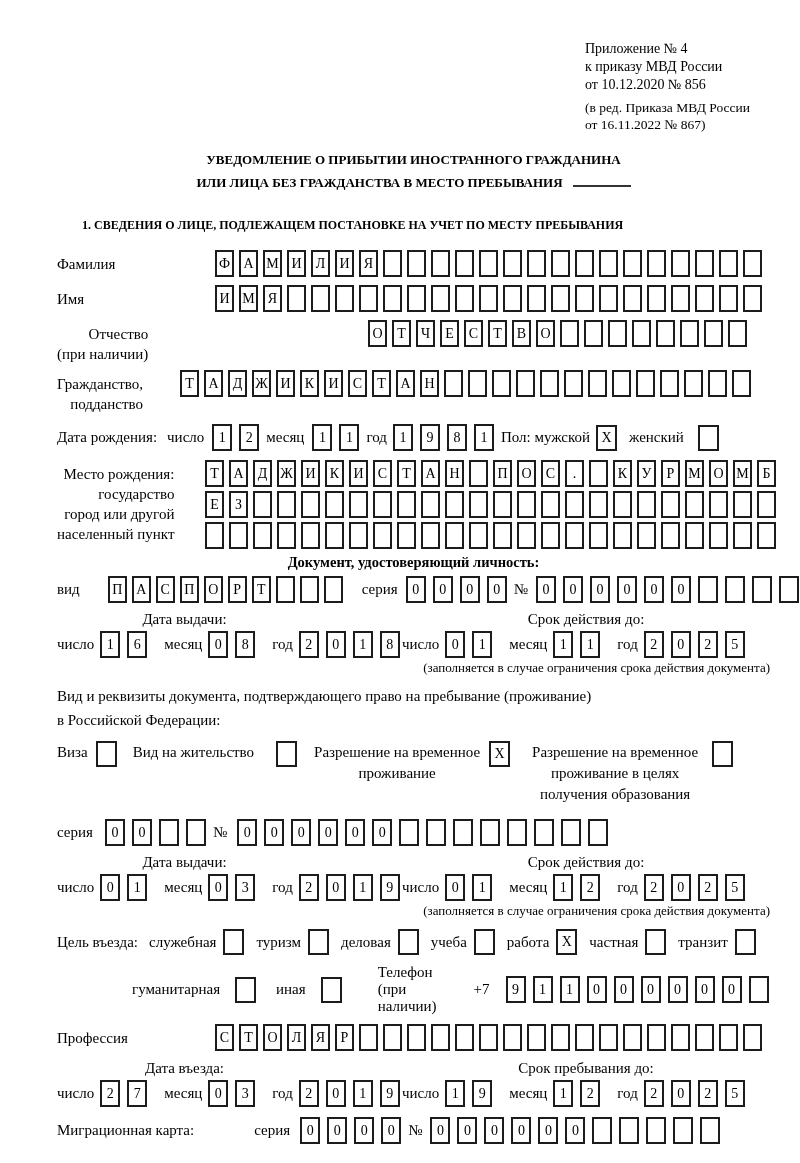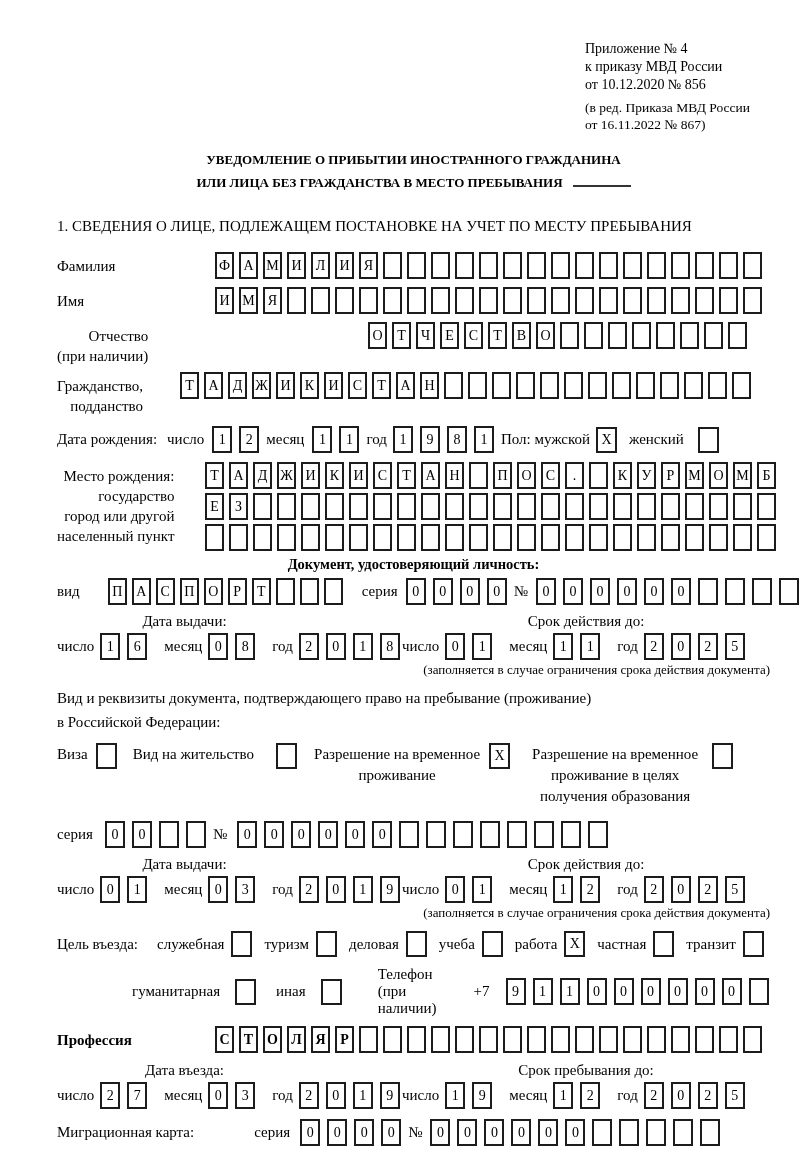--- a/index.html
+++ b/index.html
@@ -8,21 +8,21 @@
   .page{padding:40px 30px 0 57px;position:relative;}
 
   
   .appendix{width:185px;margin-left:auto;margin-right:0;line-height:18px;font-size:14px;}
   .edition{width:185px;margin-left:auto;margin-right:0;line-height:17px;font-size:13.5px;margin-top:5px;}
   .forma{font-weight:bold;text-align:right;padding-right:8px;margin-top:16px;font-size:15px;letter-spacing:.5px;}
 
   
   .title{font-weight:bold;text-align:center;margin-top:16px;line-height:22px;font-size:13px;}
   .title-underline{display:inline-block;width:58px;border-bottom:2px solid #333;height:14px;margin-left:10px;}
-  .sec-heading{font-weight:normal;margin-top:24px;font-size:15px;}
+  .sec-heading{font-weight:bold;margin-top:24px;font-size:12px;margin-left:25px;}
 
   
   .cells{display:inline-flex;}
   .cell{flex:none;width:15px;height:23px;border:2px solid #1c1c1c;margin-right:5px;
         display:inline-flex;align-items:center;justify-content:center;font-size:14px;background:#fff;}
   .dc .cell{width:16px;margin-right:7px;}
   .cb{display:inline-flex;flex:none;width:17px;height:22px;border:2px solid #1c1c1c;
       align-items:center;justify-content:center;font-size:14px;background:#fff;}
 
   .row{position:relative;margin-top:7px;min-height:28px;}
@@ -474,21 +474,21 @@
             <span class="cell">2</span>
             <span class="cell">5</span>
           </div>
       </div>
     </div>
   </div>
   <div class="note-right">(заполняется в случае ограничения срока действия документа)</div>
 
   <div class="purposes">
     <span class="plbl">Цель въезда:</span>
-    <span class="plbl" style="margin-left:12px;">служебная</span>
+    <span class="plbl" style="margin-left:4px;">служебная</span>
     <span class="cb"></span>
     <span class="plbl">туризм</span>
     <span class="cb"></span>
     <span class="plbl">деловая</span>
     <span class="cb"></span>
     <span class="plbl">учеба</span>
     <span class="cb"></span>
     <span class="plbl">работа</span>
     <span class="cb">X</span>
     <span class="plbl">частная</span>
@@ -511,21 +511,21 @@
         <span class="cell">0</span>
         <span class="cell">0</span>
         <span class="cell">0</span>
         <span class="cell">0</span>
         <span class="cell">0</span>
         <span class="cell">0</span>
         <span class="cell"></span>
       </div>
   </div>
 
-  <div class="row" style="margin-top:9px;font-weight:bold;">
+  <div class="row" style="margin-top:9px;">
     <span class="lbl">Профессия</span>
     <div class="cells" style="margin-left:158px;">
         <span class="cell">С</span>
         <span class="cell">Т</span>
         <span class="cell">О</span>
         <span class="cell">Л</span>
         <span class="cell">Я</span>
         <span class="cell">Р</span>
         <span class="cell"></span>
         <span class="cell"></span>

